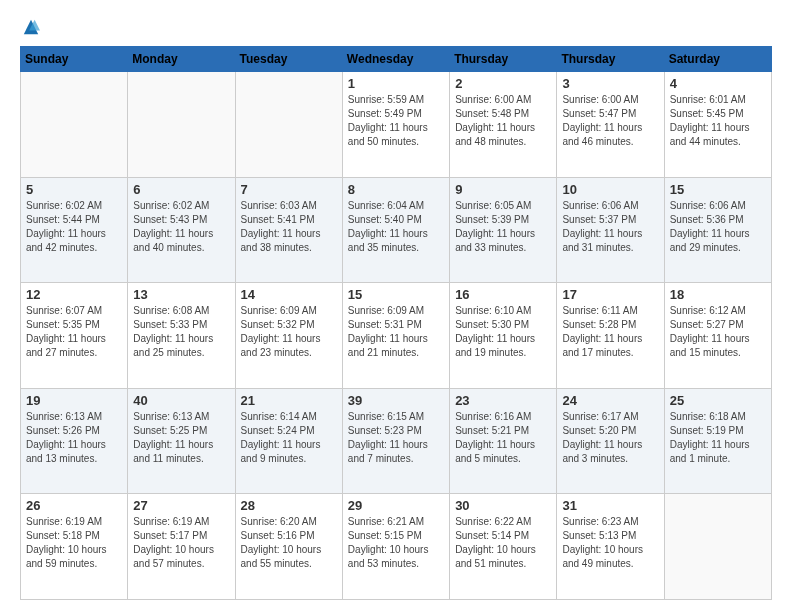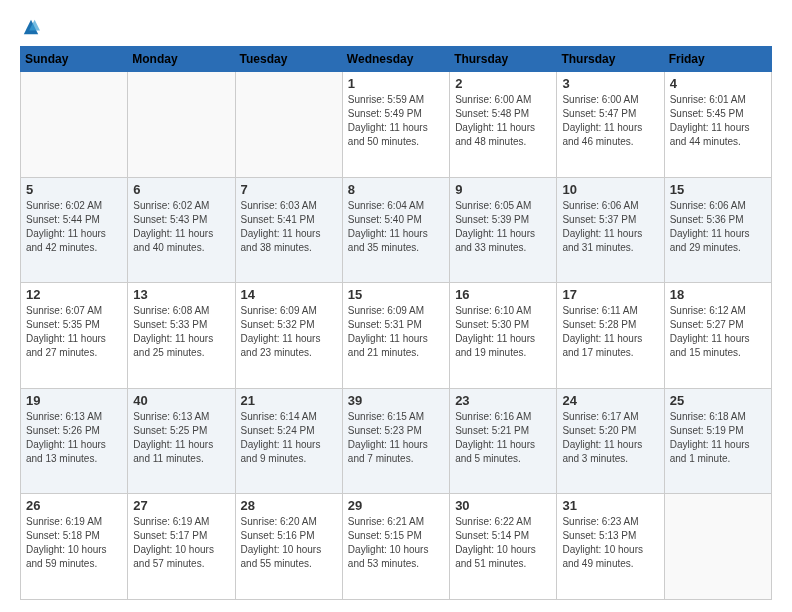--- a/index.html
+++ b/index.html
@@ -132,21 +132,21 @@
 
   <table class="calendar">
     <thead>
       <tr>
       <th>Sunday</th>
           <th>Monday</th>
           <th>Tuesday</th>
           <th>Wednesday</th>
           <th>Thursday</th>
           <th>Thursday</th>
-          <th>Friday</th>
+          <th>Saturday</th>
         </tr>
     </thead>
     <tbody id="calendar-body">
     <tr class="row-white">
           <td class="empty"></td>
           <td class="empty"></td>
           <td class="empty"></td>
           <td>
             <div class="day-num">1</div>
             <div class="day-info">Sunrise: 5:59 AM<br>Sunset: 5:49 PM<br>Daylight: 11 hours<br>and 50 minutes.</div>

